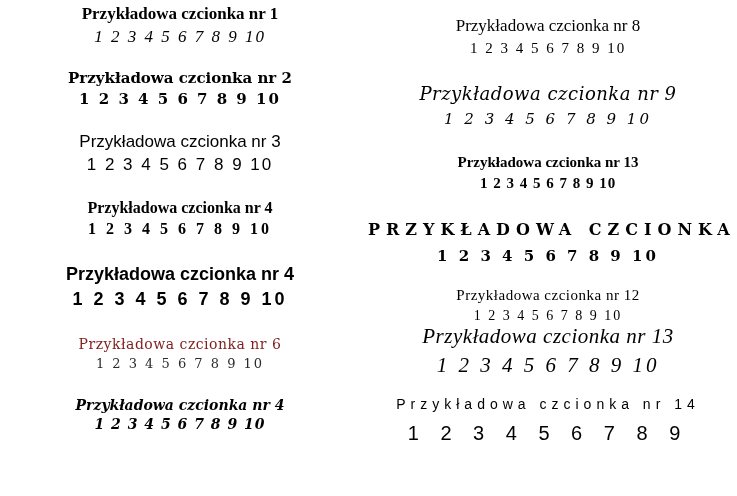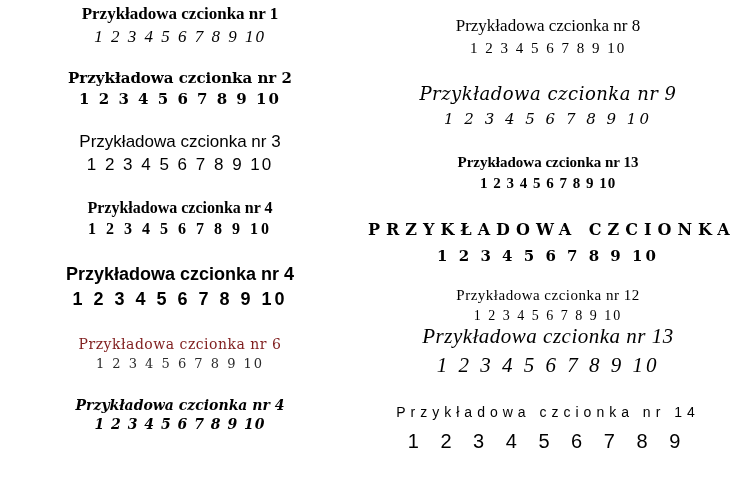--- a/index.html
+++ b/index.html
@@ -100,21 +100,21 @@
   .s12 { margin-top: 22px; }
   .s12 .title { font-family: "Liberation Serif", serif; font-weight: 400; font-size: 15px; letter-spacing: 0.5px; }
   .s12 .digits { font-family: "Liberation Serif", serif; font-weight: 400; font-size: 14px; letter-spacing: 2px; margin-top: 4px; }
 
   
   .s13 { }
   .s13 .title { font-family: "Liberation Serif", serif; font-style: italic; font-size: 21px; letter-spacing: 0.5px; }
   .s13 .digits { font-family: "Liberation Serif", serif; font-style: italic; font-size: 21px; letter-spacing: 3px; margin-top: 4px; }
 
   
-  .s14 { margin-top: 26px; }
+  .s14 { margin-top: 18px; }
   .s14 .title { font-family: "Liberation Sans", sans-serif; font-weight: 400; font-size: 14px; letter-spacing: 5px; }
   .s14 .digits { font-family: "Liberation Sans", sans-serif; font-weight: 400; font-size: 20px; letter-spacing: 8px; margin-top: 10px; }
 </style>
 </head>
 <body>
 
 <div id="sheet">
 
   <div class="col col-left">
 

